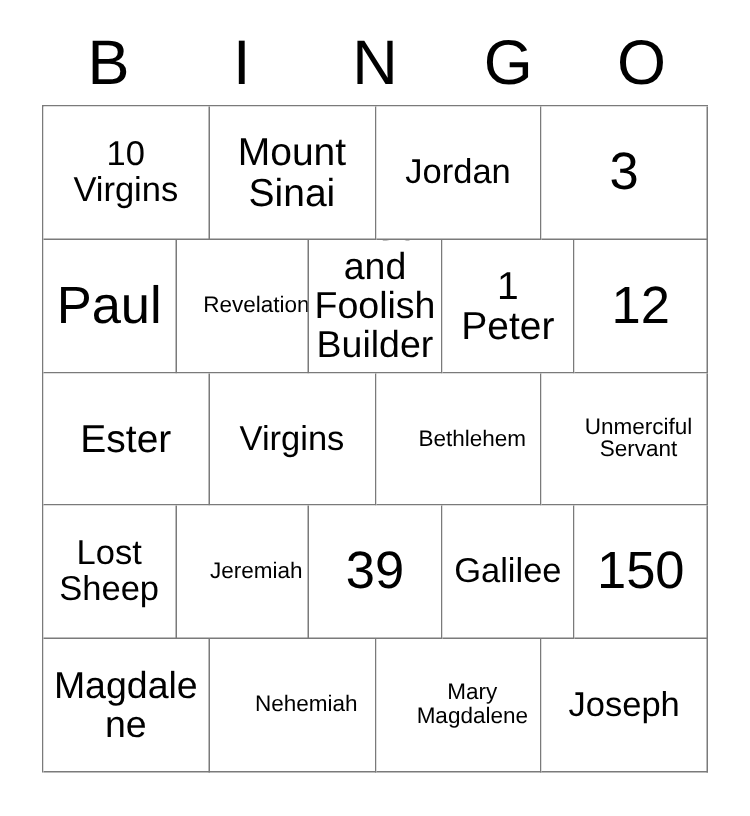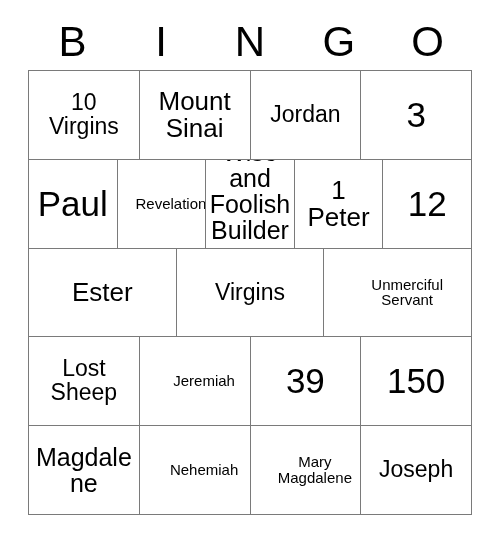--- a/index.html
+++ b/index.html
@@ -137,32 +137,38 @@
         </div>
       </div>
       <div class="grid-row">
         <div class="cell">
           <span class="cell-text fs-lg">Ester</span>
         </div>
         <div class="cell">
           <span class="cell-text fs-md">Virgins</span>
         </div>
         <div class="cell">
+          <span class="cell-text fs-xs">Bethlehem</span>
+        </div>
+        <div class="cell">
           <span class="cell-text fs-xs">Unmerciful<br>Servant</span>
         </div>
       </div>
       <div class="grid-row">
         <div class="cell">
           <span class="cell-text fs-md">Lost<br>Sheep</span>
         </div>
         <div class="cell">
           <span class="cell-text fs-xs">Jeremiah</span>
         </div>
         <div class="cell">
           <span class="cell-text fs-xl">39</span>
+        </div>
+        <div class="cell">
+          <span class="cell-text fs-md">Galilee</span>
         </div>
         <div class="cell">
           <span class="cell-text fs-xl">150</span>
         </div>
       </div>
       <div class="grid-row">
         <div class="cell">
           <span class="cell-text fs-sm">Magdalene</span>
         </div>
         <div class="cell">

